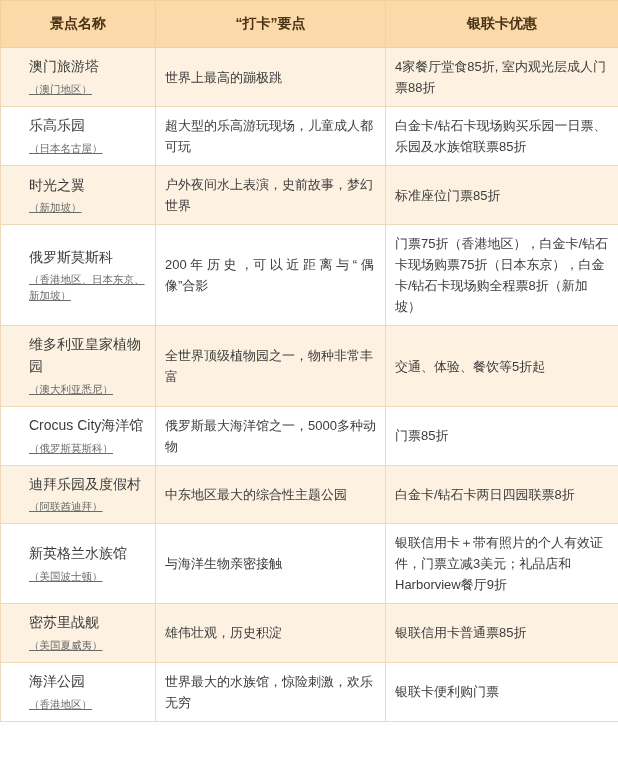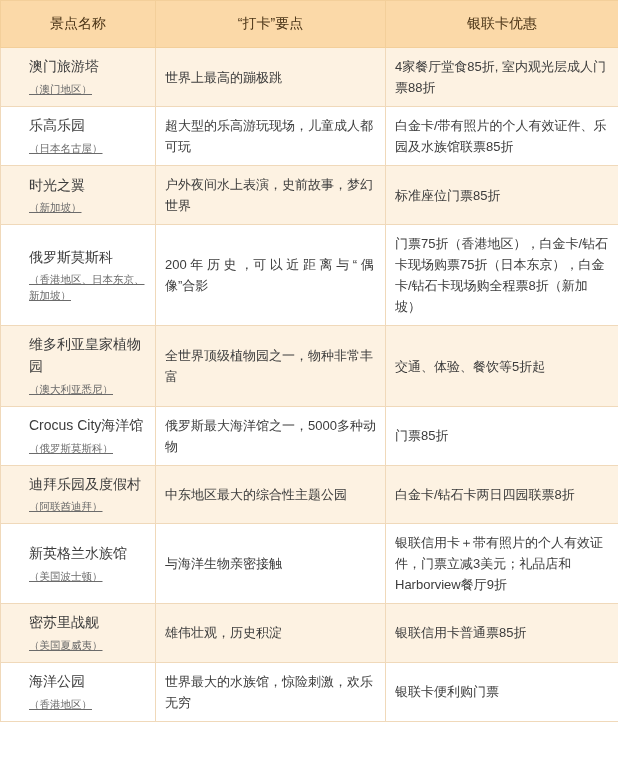--- a/index.html
+++ b/index.html
@@ -21,21 +21,21 @@
   th, td {
     border: 1px solid #f0d9ba;
     vertical-align: middle;
     padding: 8px 9px;
     font-weight: normal;
   }
   thead th {
     background: #fbd9a8;
     color: #4a3417;
     font-size: 14px;
-    font-weight: normal;
+    font-weight: bold;
     text-align: center;
     height: 34px;
     padding: 6px 4px;
     border: 1px solid #f3cf9a;
     margin-top: 48px;
   }
   col.c1 { width: 155px; }
   col.c2 { width: 230px; }
   col.c3 { width: 233px; }
 
@@ -87,21 +87,21 @@
       </td>
       <td class="point">世界上最高的蹦极跳</td>
       <td class="offer">4家餐厅堂食85折, 室内观光层成人门票88折</td>
     </tr>
     <tr class="even">
       <td class="name">
         <span class="title">乐高乐园</span>
         <span class="sub">（日本名古屋）</span>
       </td>
       <td class="point">超大型的乐高游玩现场，儿童成人都可玩</td>
-      <td class="offer">白金卡/带有照片的个人有效证件、乐园及水族馆联票85折</td>
+      <td class="offer">白金卡/钻石卡现场购买乐园一日票、乐园及水族馆联票85折</td>
     </tr>
     <tr class="odd">
       <td class="name">
         <span class="title">时光之翼</span>
         <span class="sub">（新加坡）</span>
       </td>
       <td class="point">户外夜间水上表演，史前故事，梦幻世界</td>
       <td class="offer">标准座位门票85折</td>
     </tr>
     <tr class="even">

